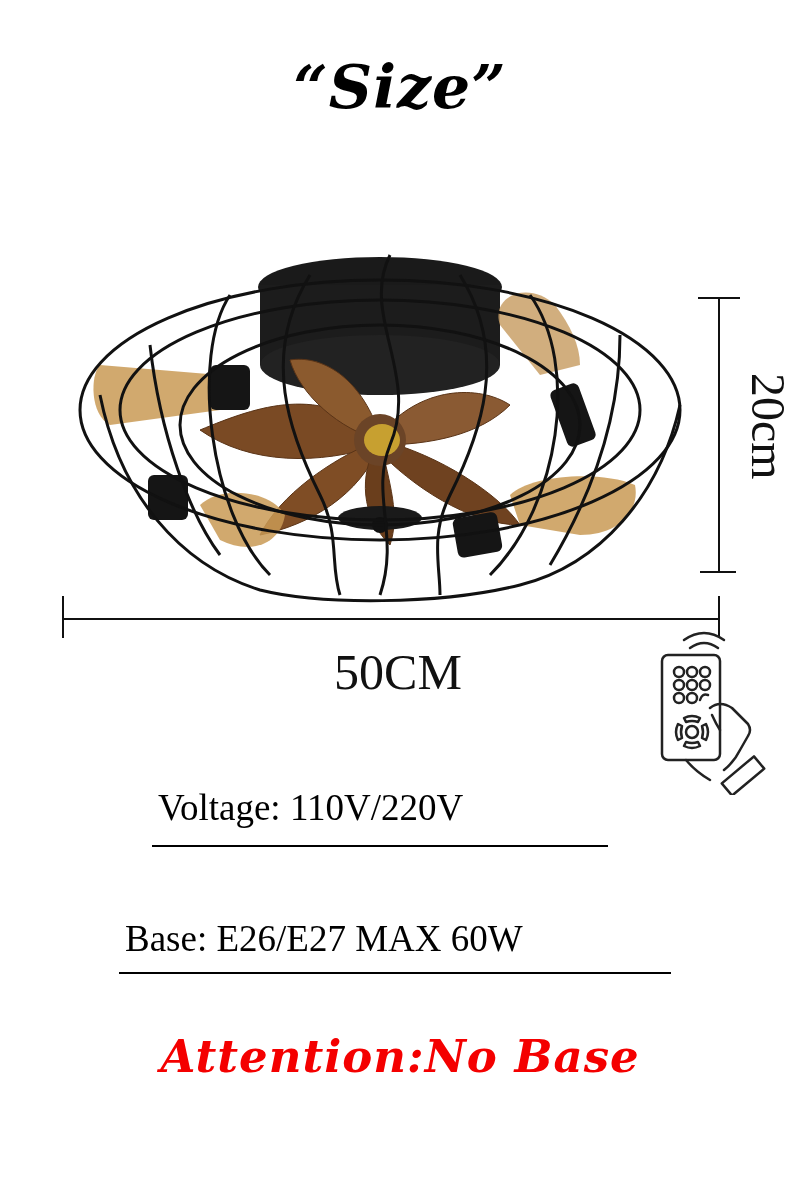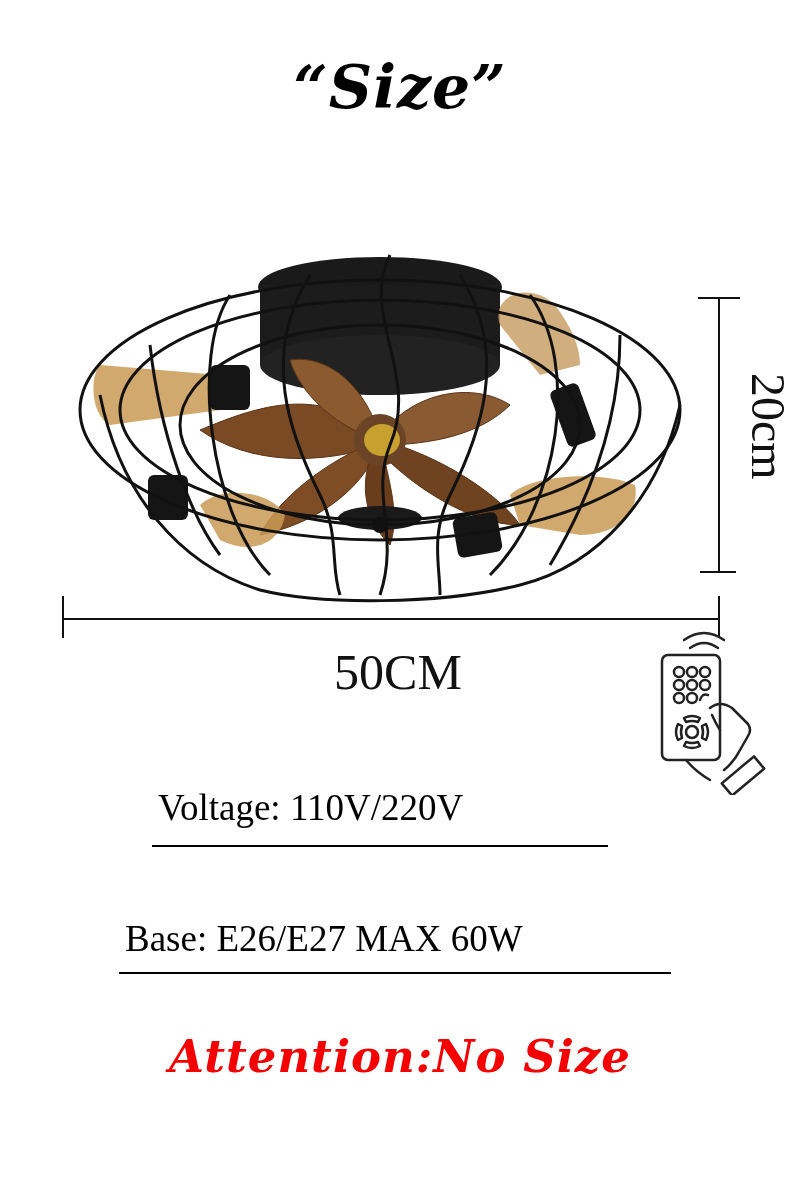--- a/index.html
+++ b/index.html
@@ -115,13 +115,13 @@
     <rect x="70" y="148" width="42" height="16" transform="rotate(-40 91 156)"></rect>
   </g>
 </svg>
 
 <div class="spec spec1">Voltage: 110V/220V</div>
 <div class="spec-line spec1-line"></div>
 
 <div class="spec spec2">Base: E26/E27 MAX 60W</div>
 <div class="spec-line spec2-line"></div>
 
-<div class="attention">Attention:No Size</div>
+<div class="attention">Attention:No Base</div>
 
 </body></html>

